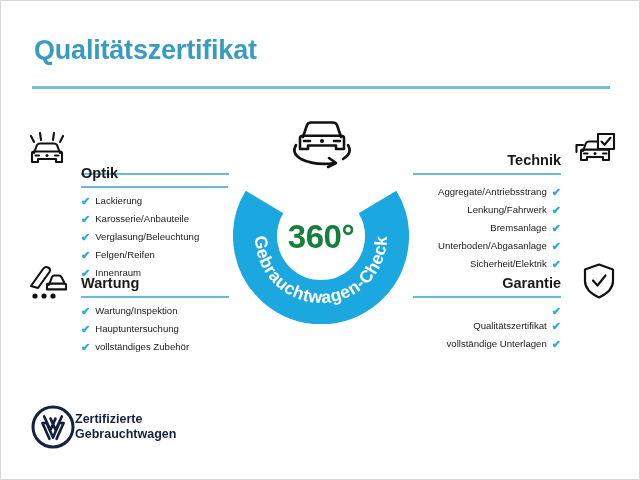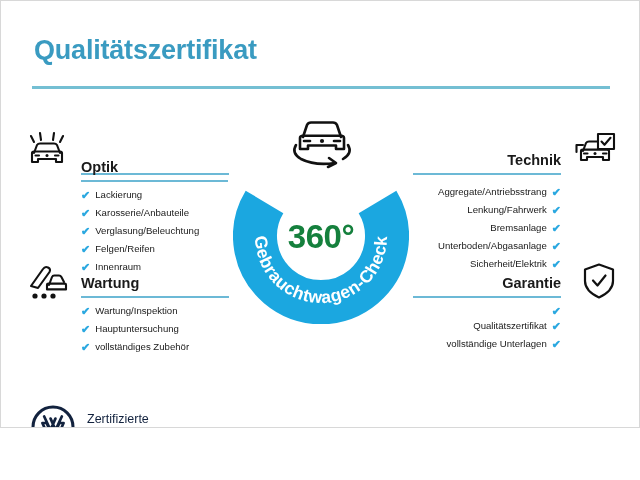--- a/index.html
+++ b/index.html
@@ -6,21 +6,21 @@
     margin: 0;
     padding: 0;
     background: #ffffff;
   }
   body {
     font-family: "Liberation Sans", sans-serif;
   }
   #page {
     position: relative;
     width: 640px;
-    height: 428px;
+    height: 480px;
     background: #ffffff;
     border: 1px solid #d8d8d8;
     box-sizing: border-box;
     overflow: hidden;
   }
 
   
   #page-title {
     position: absolute;
     left: 33px;
@@ -85,21 +85,21 @@
   .col-left .sec-title { left: 0; }
   .col-left .sec-list li { justify-content: flex-start; }
   .col-left .chk { margin-right: 5px; }
 
   
   .col-right .sec-title { right: 0; }
   .col-right .sec-list li { justify-content: flex-end; }
   .col-right .chk { margin-left: 5px; }
 
   
-  #sec-optik   { left: 80px;  top: 150px; width: 150px; }
+  #sec-optik   { left: 80px;  top: 156px; width: 150px; }
   #sec-wartung { left: 80px;  top: 266px; width: 150px; }
   #sec-technik { left: 410px; top: 143px; width: 150px; }
   #sec-garantie{ left: 410px; top: 266px; width: 150px; }
 
   #sec-optik .sec-rule,
   #sec-wartung .sec-rule { left: 0; width: 147px; top: 29px; }
   #sec-technik .sec-rule,
   #sec-garantie .sec-rule { right: 0; width: 147px; top: 29px; }
 
   #sec-optik .sec-list,
@@ -163,23 +163,22 @@
   
   #footer-logo {
     position: absolute;
     left: 30px;
     top: 404px;
     display: flex;
     align-items: center;
   }
   #vw-mark { width: 44px; height: 44px; }
   #vw-text {
-    margin-left: 12px;
     font-size: 12.5px;
-    font-weight: normal;
+    font-weight: bold;
     color: #12223e;
     line-height: 15px;
     white-space: nowrap;
   }
 </style>
 </head>
 <body>
 
 <div id="page">
 

